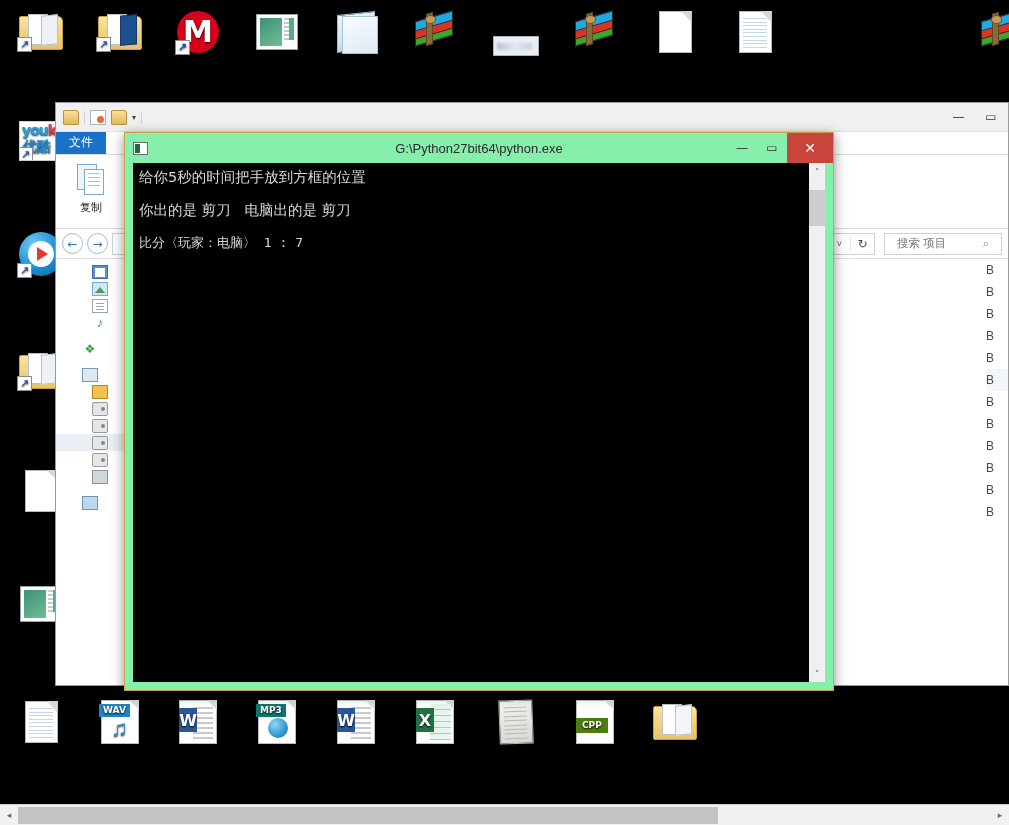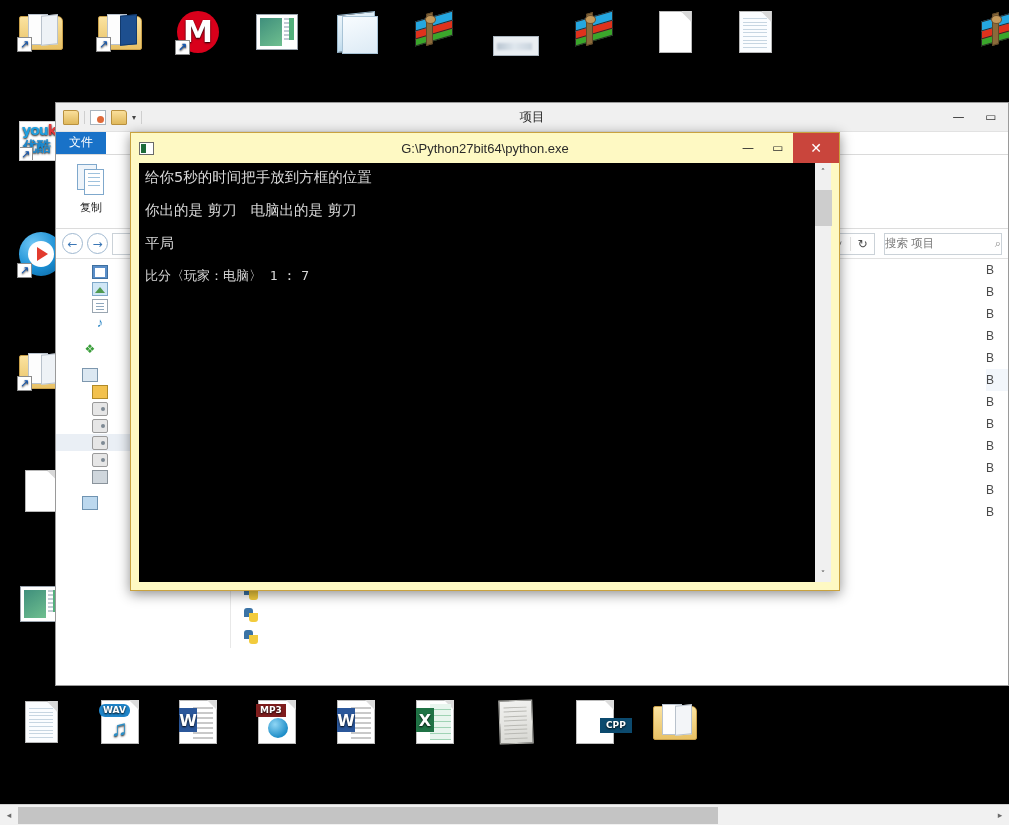--- a/index.html
+++ b/index.html
@@ -186,23 +186,23 @@
     background: #dcdcdc; clip-path: polygon(0 0, 100% 100%, 100% 0);
   }
   .ic-filedoc .ln {
     position: absolute; left: 14px; right: 4px; height: 2px; background: #c9c9c9;
   }
   .ic-filedoc .badge {
     position: absolute; left: -2px; top: 4px;
     padding: 1px 4px; font-size: 9px; font-weight: bold; color: #fff;
     font-family: "DejaVu Sans", sans-serif; line-height: 11px;
   }
-  .badge-wav { background: #1f84c8; border-radius: 6px; }
-  .badge-mp3 { background: #7f1d1d; }
-  .badge-cpp { background: #0c4a6e; font-size: 11px; margin-left: 24px; }
+  .badge-wav { background: #1f84c8; }
+  .badge-mp3 { background: #0f766e; }
+  .badge-cpp { background: #4d7c0f; font-size: 11px; }
   .ic-filedoc .wsq {
     position: absolute; left: 0px; top: 8px; width: 18px; height: 24px;
     background: #2b579a; color: #fff; font-weight: bold; font-size: 16px;
     display: flex; align-items: center; justify-content: center;
     font-family: "DejaVu Sans", sans-serif;
   }
   .ic-filedoc .xsq {
     position: absolute; left: 0px; top: 8px; width: 18px; height: 24px;
     background: #207245; color: #fff; font-weight: bold; font-size: 16px;
     display: flex; align-items: center; justify-content: center;
@@ -330,21 +330,21 @@
     display: flex; align-items: center;
   }
   .addr-tail { margin-left: auto; display: flex; align-items: center; }
   .addr-caret { width: 21px; text-align: center; font-size: 9px; color: #5a5a5a; }
   .addr-refresh {
     width: 24px; text-align: center; font-size: 12px; color: #4a4a4a;
     border-left: 1px solid #e3e3e3; font-family: "DejaVu Sans", sans-serif;
   }
   #search-box {
     width: 118px; height: 22px; border: 1px solid #cbd2d8; background: #fff;
-    display: flex; align-items: center; padding: 0 0;
+    display: flex; align-items: center; padding: 0 12px;
     font-size: 11.5px; color: #7b7b7b; margin-left: 5px;
   }
   #search-box .mag { margin-left: auto; font-size: 11px; color: #8e8e8e; }
 
   #exp-body { display: flex; height: 389px; }
   #exp-tree {
     width: 175px; border-right: 1px solid #e8e8e8; background: #fff;
     padding-top: 4px; position: relative; overflow: hidden;
   }
   .tree-row {
@@ -410,23 +410,23 @@
     font-size: 11.5px; color: #2b2b2b; gap: 0;
   }
   #exp-status .seg { padding-right: 14px; }
   #exp-status .vsep { width: 1px; height: 14px; background: #d6d6d6; margin-right: 14px; }
   #exp-status .viewbtns { margin-left: auto; display: flex; gap: 4px; }
   .vbtn { width: 18px; height: 16px; border: 1px solid #b6c0c9; background:#fff; position:relative; }
   .vbtn.on { background: #dceaf7; border-color:#7ea9cf; }
 
   
   #console {
-    position: absolute; left: 130px; top: 132px;
-    width: 710px; height: 459px;
-    background: #fef9c3;
+    position: absolute; left: 124px; top: 132px;
+    width: 710px; height: 559px;
+    background: #86efac;
     border: 1px solid #c9a23f;
     box-shadow: 0 3px 12px rgba(0,0,0,.45);
   }
   #con-titlebar {
     height: 30px; display: flex; align-items: center; position: relative;
   }
   #con-icon {
     width: 15px; height: 13px; margin-left: 8px;
     background: #ffffff; border: 1px solid #6a6a6a; position: relative;
   }
@@ -826,21 +826,20 @@
 
     <div id="exp-titlebar">
       <div class="qa-tools">
         <span class="qa-ic qa-folder"></span>
         <span class="qa-sep"></span>
         <span class="qa-ic qa-page"></span>
         <span class="qa-ic qa-folder"></span>
         <span class="qa-caret">▾</span>
         <span class="qa-sep"></span>
       </div>
-      <div id="exp-title">项目</div>
       <div class="win-btns">
         <div class="win-btn">—</div>
         <div class="win-btn">▭</div>
       </div>
     </div>
 
     <div id="exp-ribbontabs">
       <div class="rib-file">文件</div>
     </div>
 
@@ -1006,21 +1005,20 @@
       <div class="con-btns">
         <div class="con-btn">—</div>
         <div class="con-btn">▭</div>
         <div class="con-close">✕</div>
       </div>
     </div>
     <div id="con-screen">
       <div id="con-text">
           <div class="line">给你5秒的时间把手放到方框的位置</div>
           <div class="line">你出的是 剪刀   电脑出的是 剪刀</div>
-          <div class="line">平局</div>
           <div class="line tight mono">比分〈玩家：电脑〉 1 : 7</div>
         </div>
       <div id="con-scroll">
         <div class="arw">˄</div>
         <div class="track">
           <div class="thumb"></div>
         </div>
         <div class="arw">˅</div>
       </div>
     </div>

